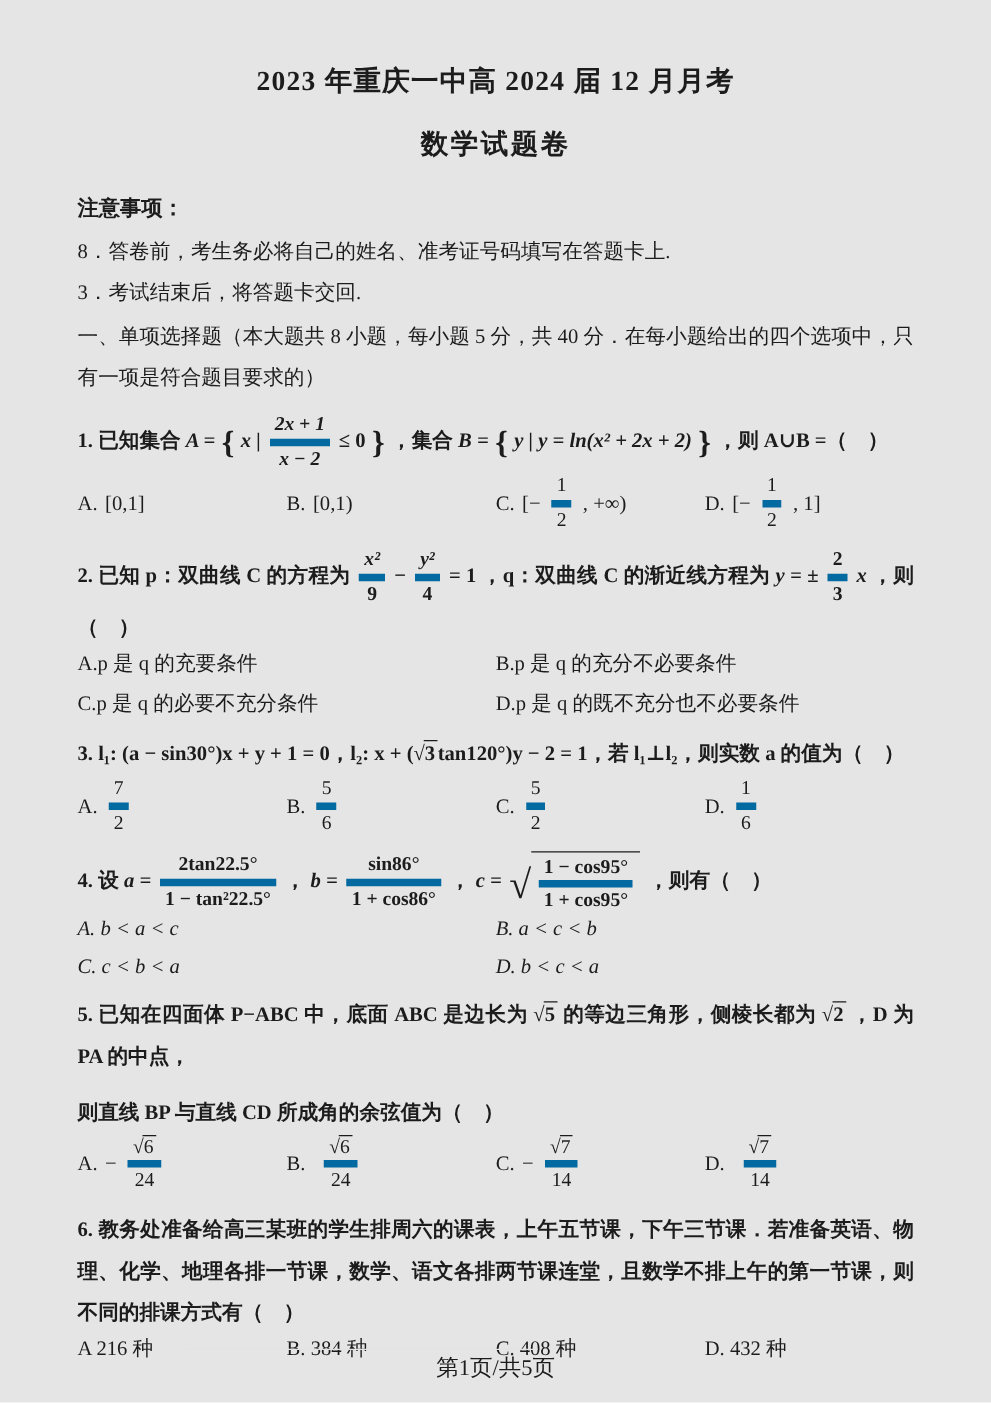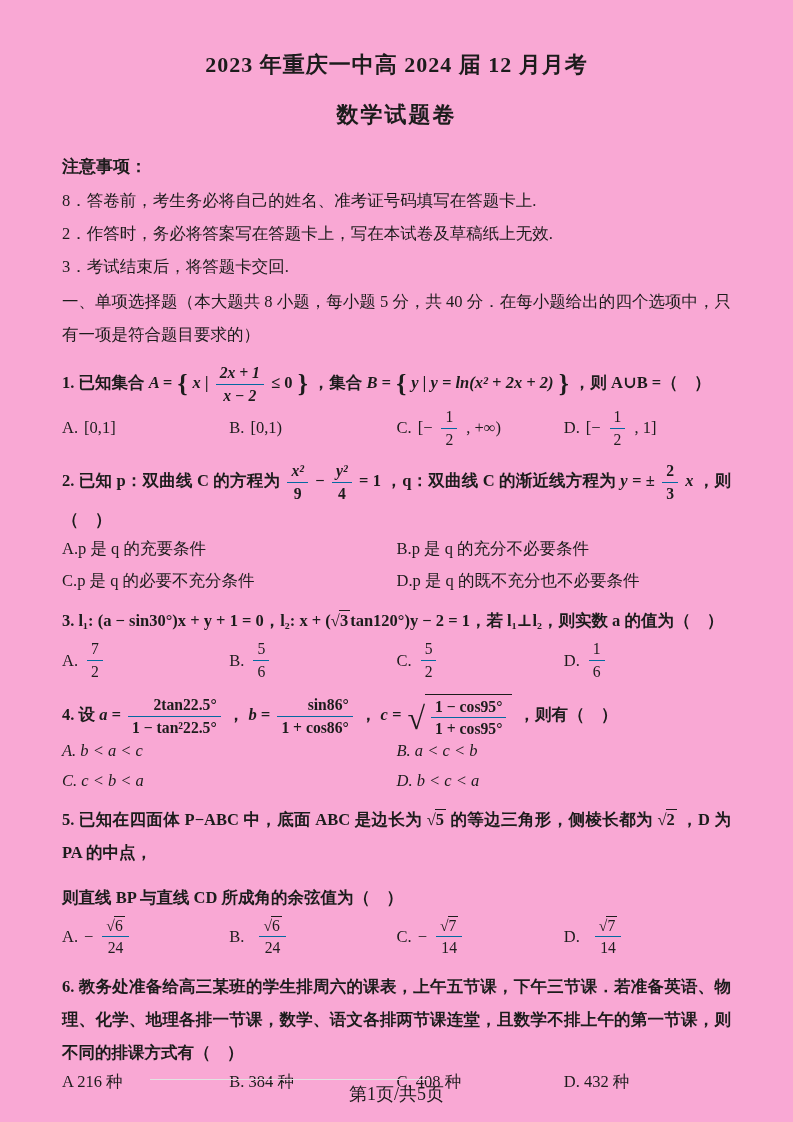--- a/index.html
+++ b/index.html
@@ -1,32 +1,32 @@
 <!DOCTYPE html>
 <html><head>
 <meta charset="utf-8">
 <style>
   html,body{margin:0;padding:0;background:#ffffff;}
   .page{
     position:relative; width:793px; height:1122px; margin:0 auto;
-    background:#f9a8d4; color:#1c1c1c;
+    background:#e5e5e5; color:#1c1c1c;
     font-family:"Liberation Serif","DejaVu Serif",serif;
     font-size:16.5px; box-sizing:border-box;
     padding:42px 62px 0; overflow:hidden;
   }
   .title{font-size:22px;font-weight:700;text-align:center;letter-spacing:1px;margin-top:8px;}
   .subtitle{font-size:22px;font-weight:700;text-align:center;letter-spacing:2px;margin-top:20px;margin-bottom:16px;}
   .pline{line-height:2.0;}
   .notice-head{font-weight:700;font-size:17px;margin-top:20px;}
   .section-head{margin-top:2px;text-align:justify;}
   .qblock{margin-bottom:4px;}
   .qline{margin-top:12px;text-align:justify;font-weight:bold;}
   .mi{font-style:italic;}
   .frac{display:inline-block;vertical-align:middle;text-align:center;line-height:1.25;font-size:0.95em;margin:0 3px;}
-  .frac .num{display:block;border-bottom:1px solid #0369a1;padding:0 4px 1px;text-align:right;}
+  .frac .num{display:block;border-bottom:6px solid #0369a1;padding:0 4px 1px;}
   .frac .den{display:block;padding:1px 4px 0;}
   .bd{font-size:1.55em;vertical-align:middle;line-height:1;margin:0 1px;}
   .rt{white-space:nowrap;}
   .rt .sgn{letter-spacing:-1px;}
   .rt .rad{border-top:1px solid #1c1c1c;padding:0 2px 0 1px;}
   .rtbig{display:inline-flex;align-items:center;vertical-align:middle;margin:0 2px;}
   .rtbig .sgn{font-size:32px;line-height:.9;transform:translateY(2px);}
   .rtbig .rad{display:inline-block;border-top:1.5px solid #1c1c1c;padding:2px 3px 0;}
   .opts{display:flex;align-items:center;margin:2px 0 10px;}
   .opts .opt{flex:0 0 25%;display:inline-flex;align-items:center;gap:6px;}
@@ -37,21 +37,20 @@
 </head>
 <body>
 
 <div class="page">
 
   <div class="title">2023 年重庆一中高 2024 届 12 月月考</div>
   <div class="subtitle">数学试题卷</div>
 
   <div class="pline notice-head">注意事项：</div>
   <div class="pline">8．答卷前，考生务必将自己的姓名、准考证号码填写在答题卡上.</div>
-  <div class="pline">2．作答时，务必将答案写在答题卡上，写在本试卷及草稿纸上无效.</div>
   <div class="pline">3．考试结束后，将答题卡交回.</div>
 
   <div class="pline section-head">一、单项选择题（本大题共 8 小题，每小题 5 分，共 40 分．在每小题给出的四个选项中，只有一项是符合题目要求的）</div>
 
   <div class="qblock">
     <div class="pline qline">
       <span>1. 已知集合</span>
       <span class="mi">A =</span>
       <span class="bd">{</span>
       <span class="mi">x |</span>

